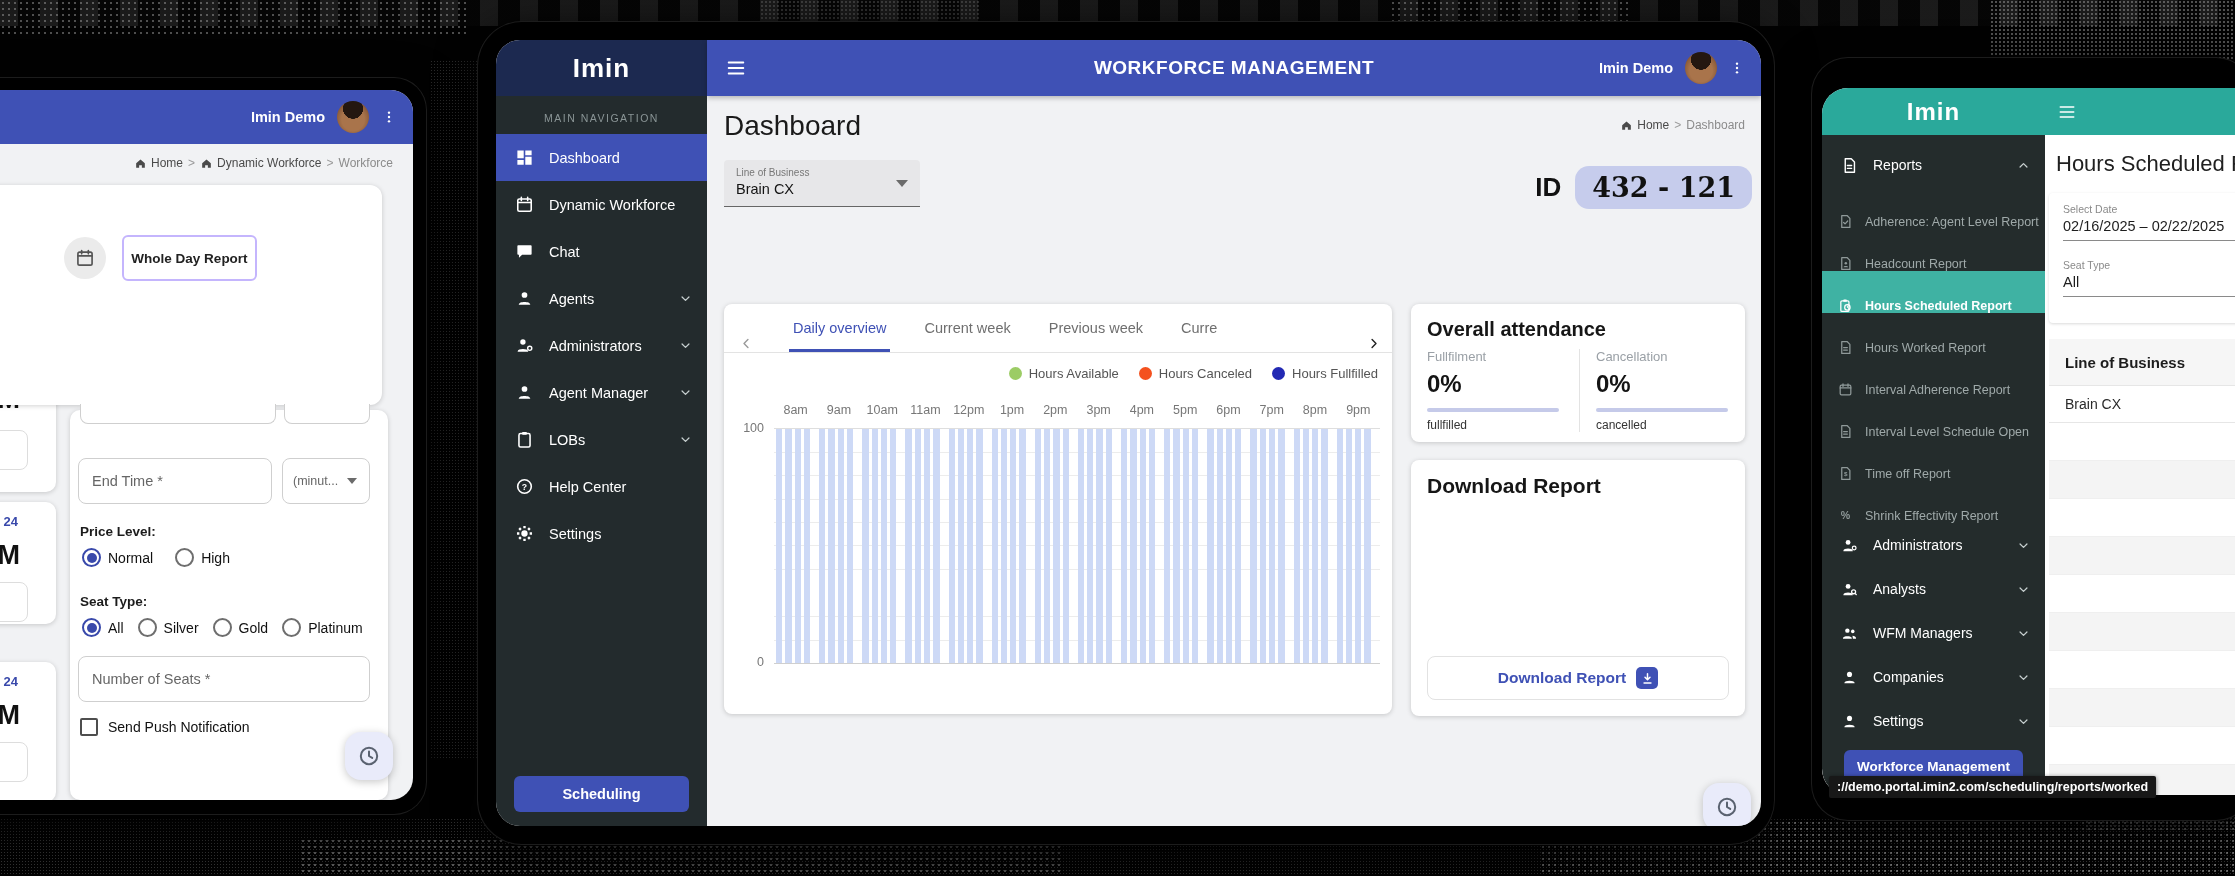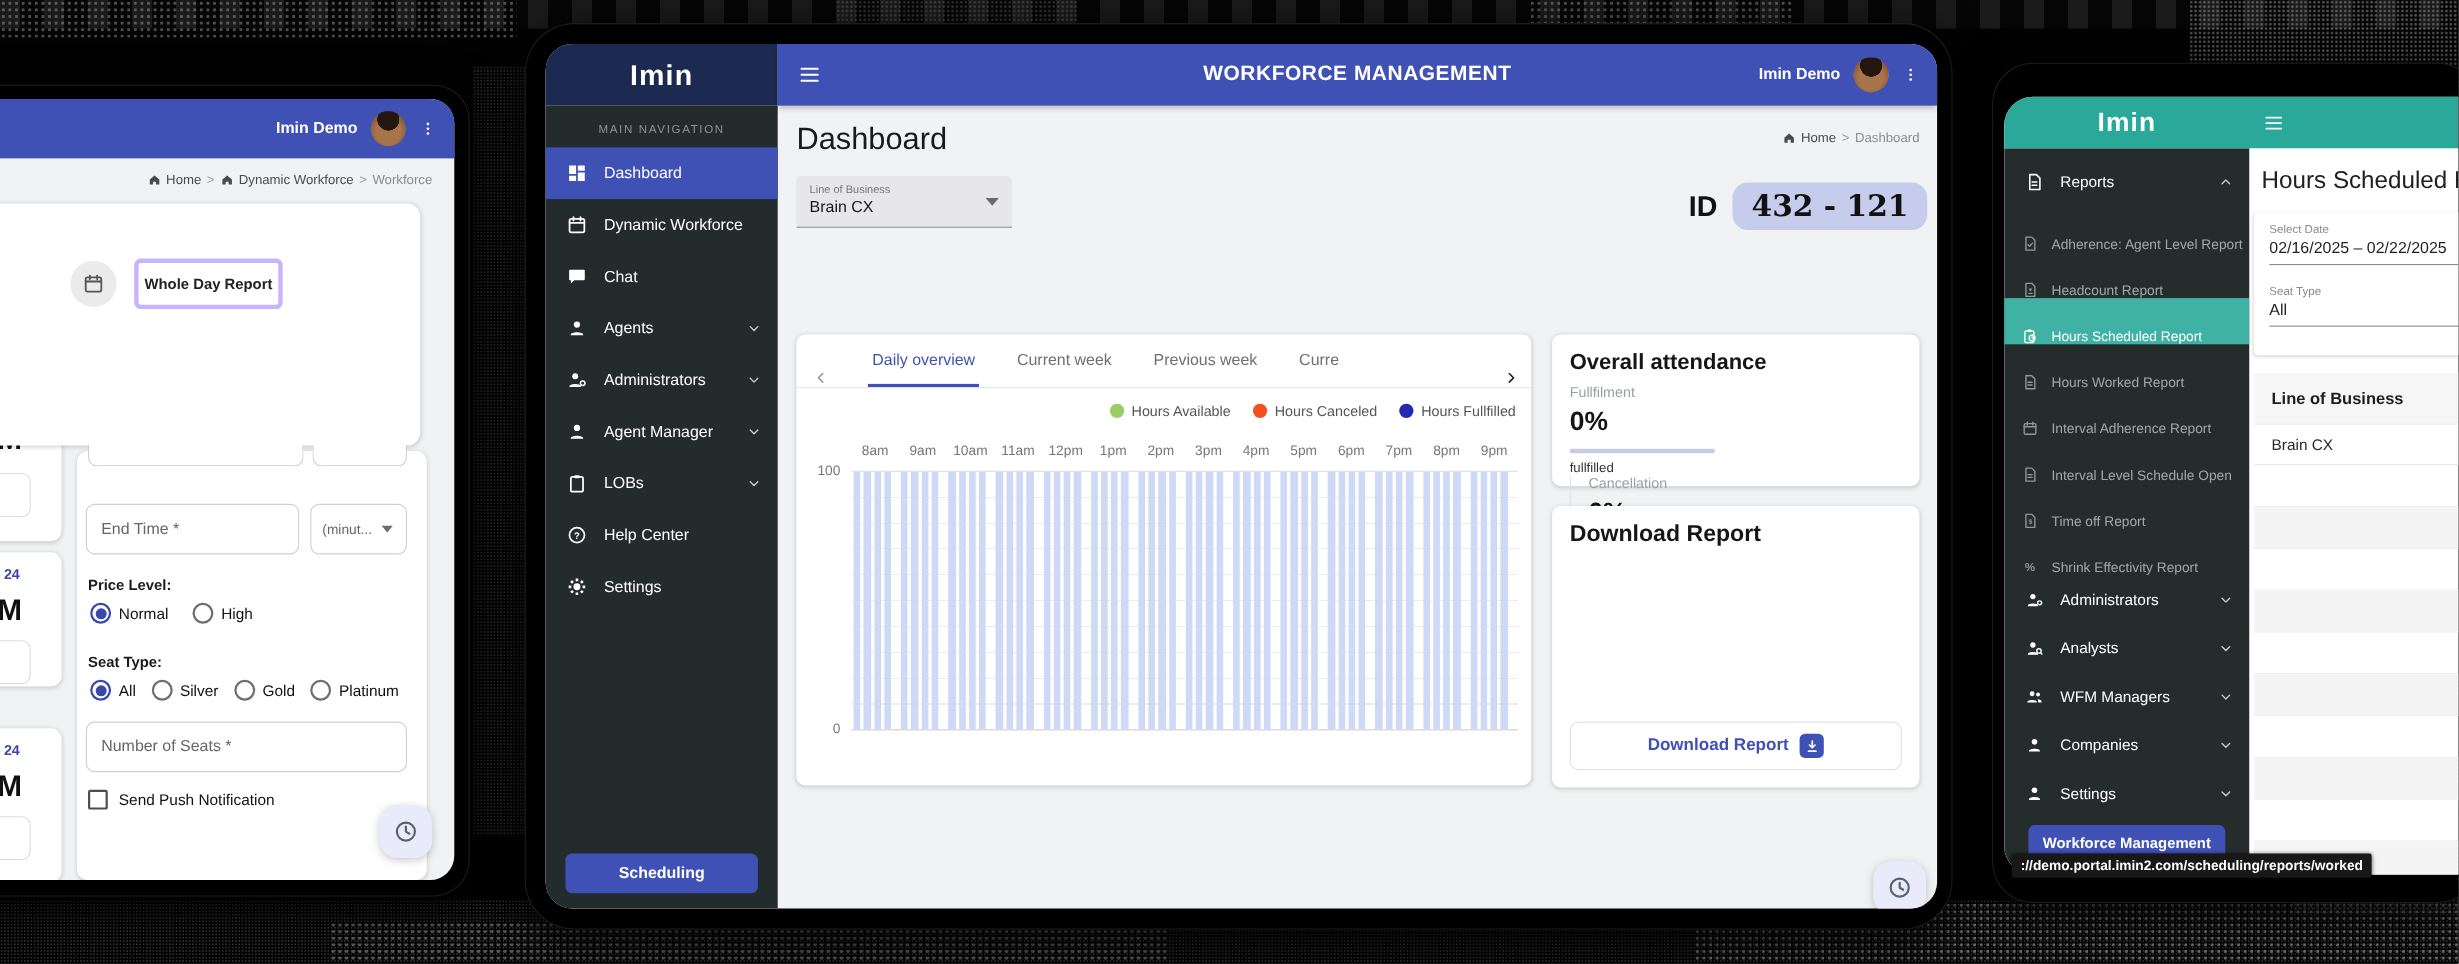--- a/index.html
+++ b/index.html
@@ -162,21 +162,21 @@
         </div>
       </div>
 
     <div class="card" style="left:-28px;top:95px;width:410px;height:220px;border-radius:12px;">
       <div style="position:absolute;left:92px;top:52px;width:42px;height:42px;border-radius:50%;background:#ebebeb;display:flex;align-items:center;justify-content:center;color:#555;" id="l-calbtn">
           <svg width="20" height="20" viewBox="0 0 24 24" fill="none" stroke="currentColor" stroke-width="2" stroke-linecap="round" stroke-linejoin="round">
             <rect x="3.5" y="5" width="17" height="15.5" rx="2"></rect>
             <path d="M3.5 9.5h17M8 3v4M16 3v4"></path>
           </svg>
         </div>
-      <button style="position:absolute;left:150px;top:50px;width:135px;height:46px;background:#fff;border:4px solid #c4b5fd;border-radius:6px;font-size:13.5px;font-weight:bold;color:#222;font-family:inherit;cursor:pointer;">Whole Day Report</button>
+      <button style="position:absolute;left:150px;top:50px;width:135px;height:46px;background:#fff;border:2px solid #c4b5fd;border-radius:6px;font-size:13.5px;font-weight:bold;color:#222;font-family:inherit;cursor:pointer;">Whole Day Report</button>
     </div>
 
     <div class="card" style="left:70px;top:320px;width:318px;height:390px;border-radius:10px;">
       <div class="outlined" style="left:10px;top:-6px;width:196px;height:20px;border-radius:0 0 8px 8px;border-top:none;"></div>
       <div class="outlined" style="left:214px;top:-6px;width:86px;height:20px;border-radius:0 0 8px 8px;border-top:none;"></div>
 
       <div class="outlined" style="left:8px;top:48px;width:194px;height:46px;padding-left:13px;font-size:14.5px;">
         <span>End Time *</span>
       </div>
       <div class="outlined" style="left:212px;top:48px;width:88px;height:46px;padding-left:10px;font-size:12.5px;">
@@ -508,21 +508,21 @@
               <div class="bar" style="height: 100%; background: rgb(205, 217, 246);"></div>
               <div class="bar" style="height: 100%; background: rgb(205, 217, 246);"></div>
               <div class="bar" style="height: 100%; background: rgb(205, 217, 246);"></div>
               <div class="bar groupend" style="height: 100%; background: rgb(205, 217, 246);"></div>
             </div>
         </div>
       </div>
 
       <div class="card" style="left:704px;top:208px;width:334px;height:138px;padding:14px 16px;">
         <div style="font-size:20px;font-weight:bold;color:#161616;">Overall attendance</div>
-        <div id="c-att-cols" style="display:flex;margin-top:8px;flex-direction:column;">
+        <div id="c-att-cols" style="display:flex;margin-top:8px;">
             <div class="att-col" style="width: 152px;">
               <div class="lbl">Fullfilment</div>
               <div class="val">0%</div>
               <div class="bar4"></div>
               <div class="cap">fullfilled</div>
             </div>
             <div class="att-col" style="padding-left: 16px; border-left: 1px solid rgb(227, 227, 227);">
               <div class="lbl">Cancellation</div>
               <div class="val">0%</div>
               <div class="bar4"></div>
@@ -599,21 +599,21 @@
           </div>
           <div class="sb-sub active">
             <span class="ico">
               <svg width="15" height="15" viewBox="0 0 24 24" fill="none" stroke="currentColor" stroke-width="2" stroke-linecap="round" stroke-linejoin="round">
                 <rect x="4.5" y="4.5" width="13" height="17" rx="2"></rect>
                 <rect x="8.5" y="2.5" width="5.5" height="3.5" rx="1" fill="currentColor" stroke="none"></rect>
                 <circle cx="15" cy="15" r="4.3"></circle>
                 <path d="M15 12.8v2.4l1.9 1.1" stroke-width="1.6"></path>
               </svg>
             </span>
-            <span style="white-space: nowrap;">Hours Scheduled Report</span>
+            <span style="white-space: nowrap; font-weight: bold;">Hours Scheduled Report</span>
           </div>
           <div class="sb-sub">
             <span class="ico" style="color: rgb(143, 153, 153);">
               <svg width="15" height="15" viewBox="0 0 24 24" fill="none" stroke="currentColor" stroke-width="2" stroke-linecap="round" stroke-linejoin="round">
                 <path d="M6 2.5h8.5L19 7v14.5H6z"></path>
                 <path d="M9 12h6M9 16h6"></path>
               </svg>
             </span>
             <span style="white-space: nowrap;">Hours Worked Report</span>
           </div>

